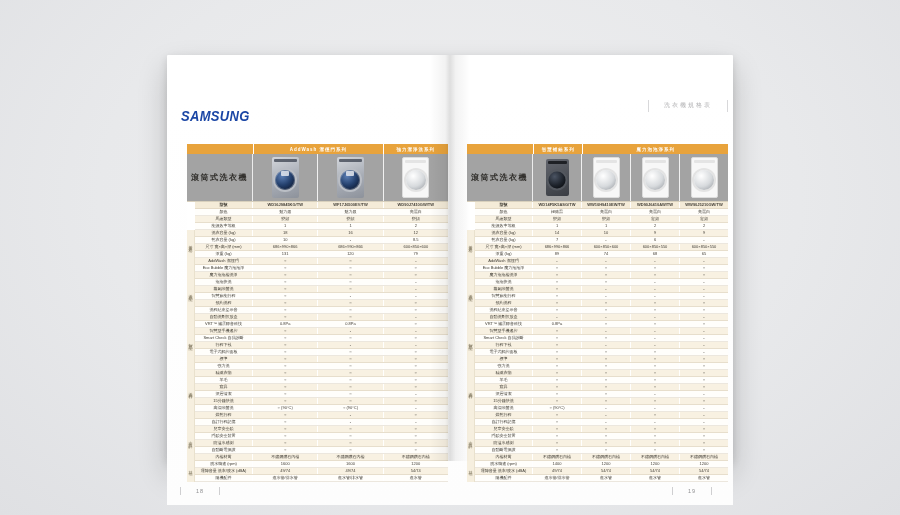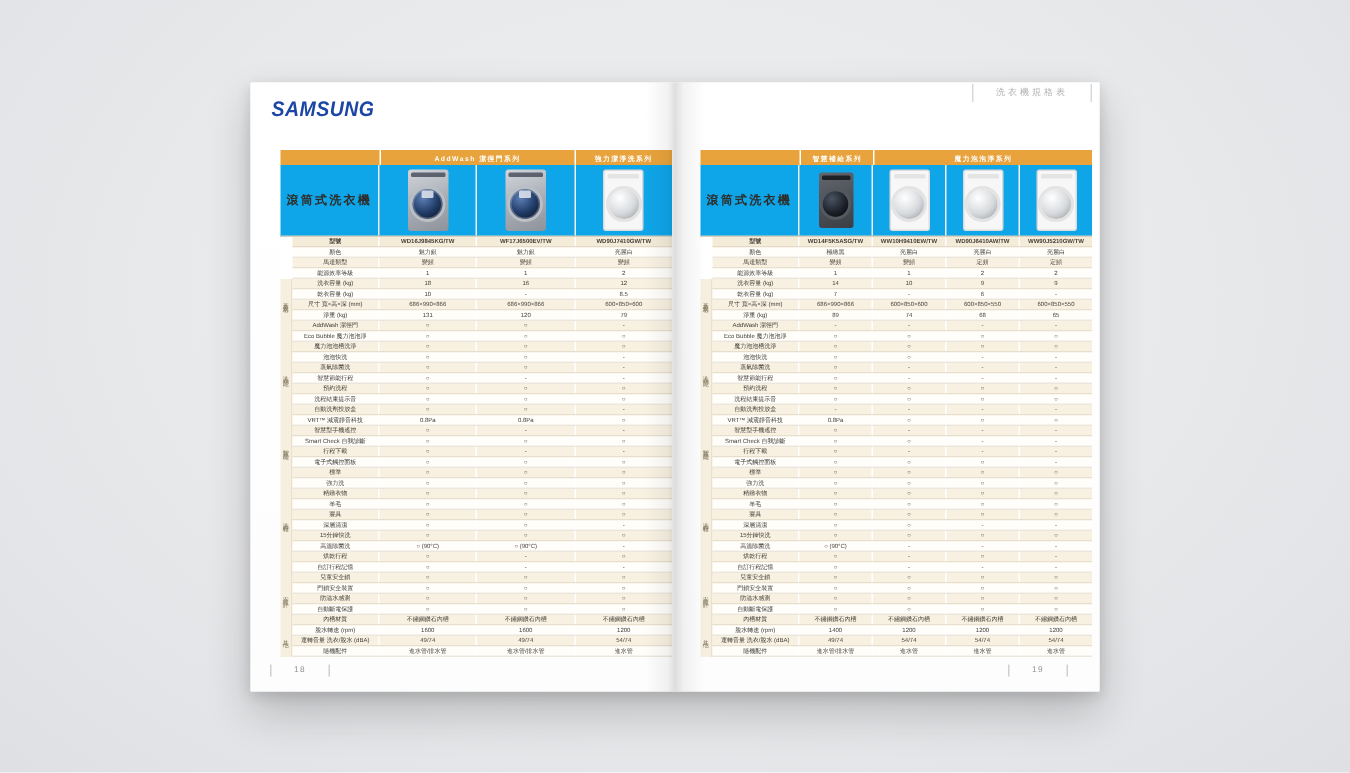--- a/index.html
+++ b/index.html
@@ -8,21 +8,21 @@
     font-family: "Liberation Sans", "DejaVu Sans", sans-serif;
     background: radial-gradient(ellipse at 50% 38%, #efeff0 0%, #e8e9eb 55%, #dfe0e3 100%);
   }
   .stage { position:relative; width:900px; height:515px; }
   .booklet {
     position:absolute; left:167px; top:55px; width:566px; height:406px;
     display:flex;
     box-shadow: 0 14px 30px rgba(0,0,0,.20), 0 3px 9px rgba(0,0,0,.13);
     background:#fff; border-radius:1px;
   }
-  .page { position:relative; width:283px; height:406px; background:linear-gradient(180deg,#ffffff 0%,#fdfdfd 100%); }
+  .page { position:relative; width:283px; height:406px; background:linear-gradient(180deg,#ffffff 0%,#fdfdfd 100%);margin-top:44px; }
   .gutter {
     position:absolute; left:263px; top:0; width:40px; height:100%; pointer-events:none;
     background:linear-gradient(to right, rgba(0,0,0,0) 0%, rgba(0,0,0,.05) 38%, rgba(0,0,0,.13) 50%, rgba(0,0,0,.05) 64%, rgba(0,0,0,0) 100%);
   }
   .samsung-logo {
     position:absolute; left:14px; top:10px;
     font-size:13px; font-weight:800; font-style:italic; letter-spacing:.3px;
     color:#1b46a5; transform:scaleY(1.08);
   }
   .catalog-label {
@@ -41,21 +41,21 @@
   .spec-table { position:absolute; top:45px; width:261px; background:#fff; }
   .pos-left  { left:20px; }
   .pos-right { left:17px; }
 
   .band { display:flex; height:10px; gap:1px; }
   .band-seg { background:#e8a33c; }
   .band-label { flex:0 0 66px; }
   .band-grp { display:flex; align-items:center; justify-content:center;
     color:#fff; font-size:4.5px; font-weight:bold; letter-spacing:1px; white-space:nowrap; overflow:hidden; }
 
-  .imgrow { display:flex; height:48px; background:#0ea5e9; border-bottom:1px solid #d8d0bd; }
+  .imgrow { display:flex; height:48px; background:#a3a3a3; border-bottom:1px solid #d8d0bd; }
   .title-cell { flex:0 0 66px; display:flex; align-items:center; justify-content:center; border-right:1px solid #ececec; }
   .tbl-title { font-size:8px; font-weight:bold; letter-spacing:1.5px; color:#2f2d29; }
   .prod-cell { flex:1 1 0; display:flex; align-items:center; justify-content:center; border-right:1px solid #f1f1f1; }
   .prod-cell:last-child { border-right:none; }
 
   .sec { display:flex; }
   .sec.named { box-shadow: inset 0 1px 0 #c3b89e; }
   .sec-strip {
     flex:0 0 8px; background:#f6efdf; border-right:1px solid #e9e1cd;
     writing-mode:vertical-rl; text-align:center;

